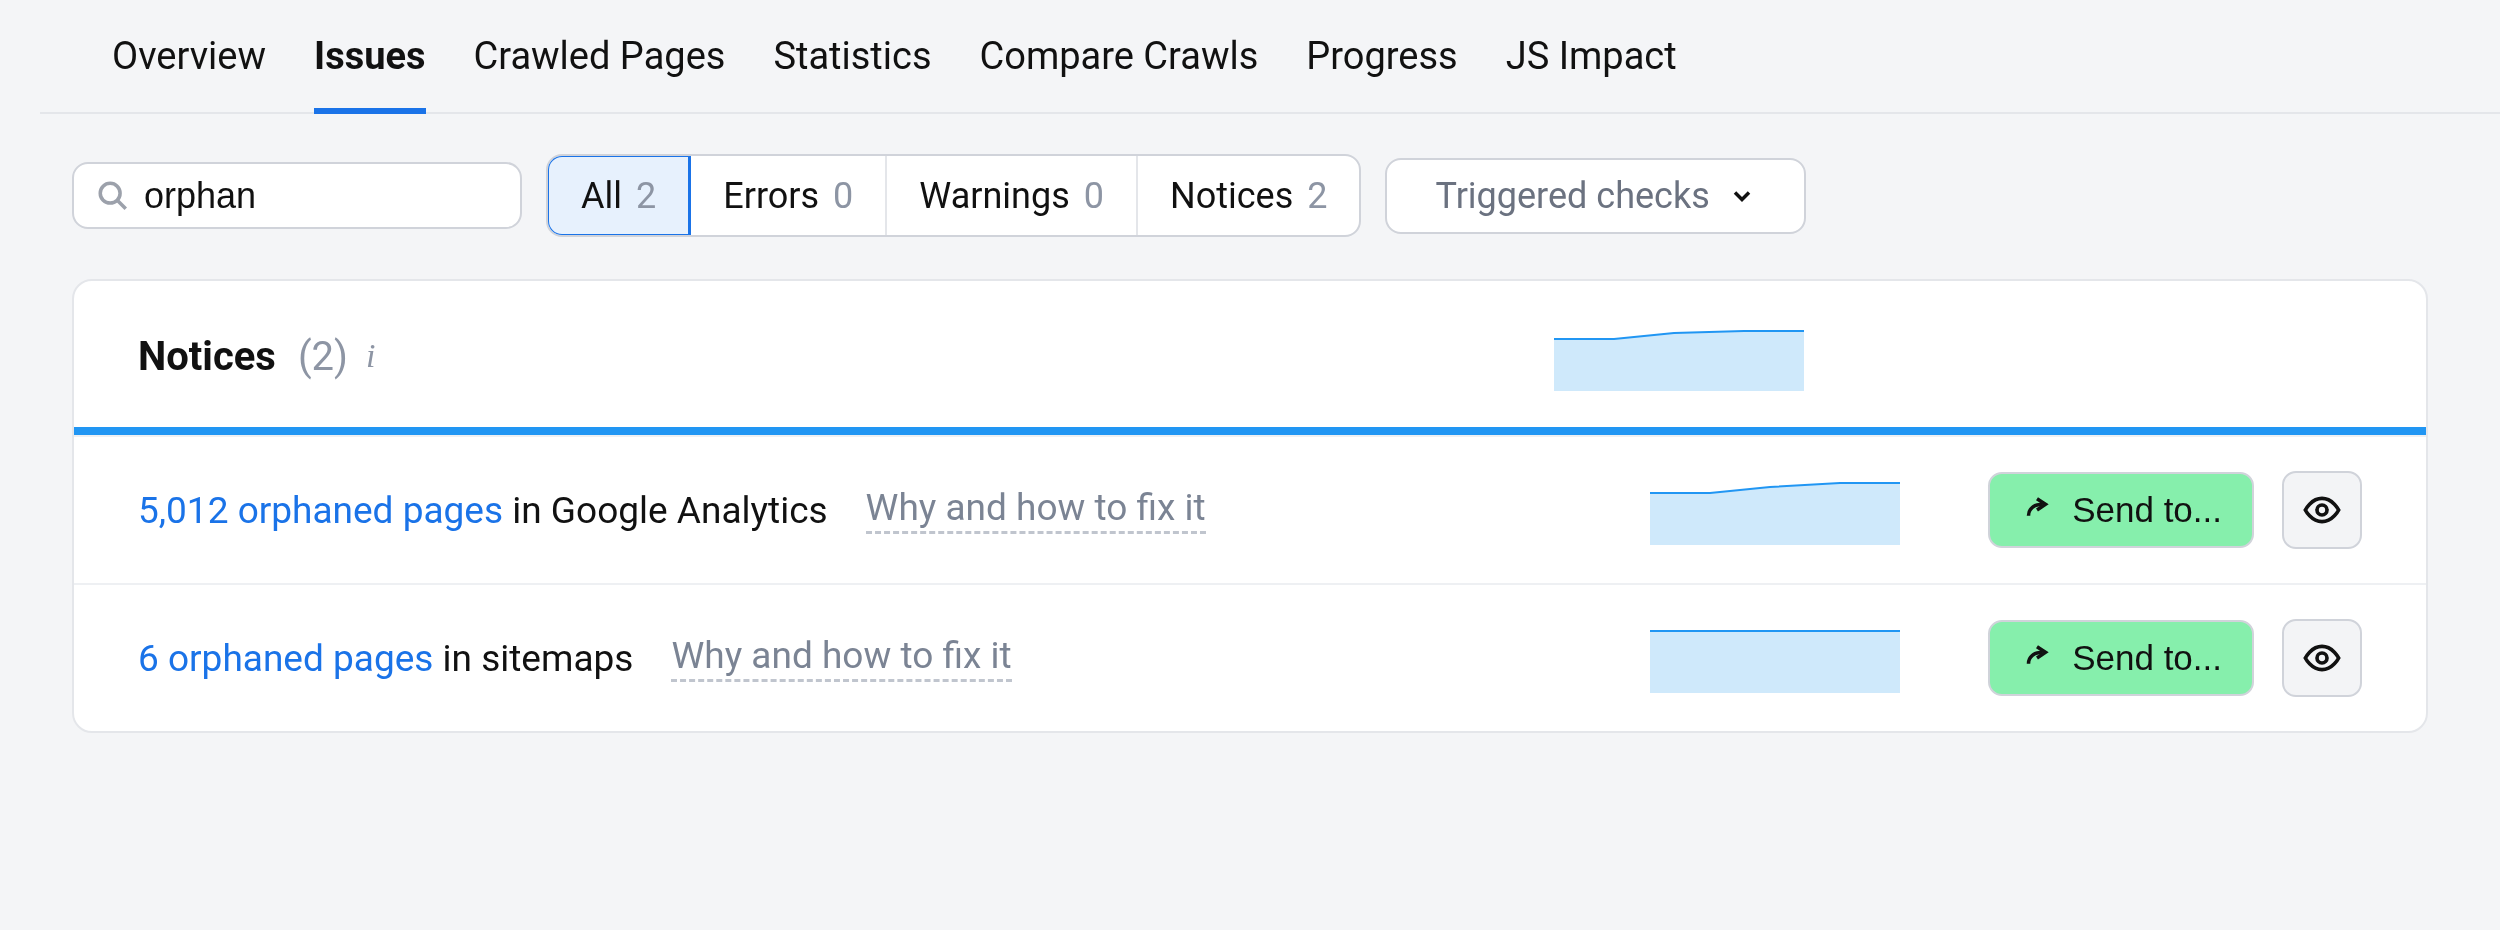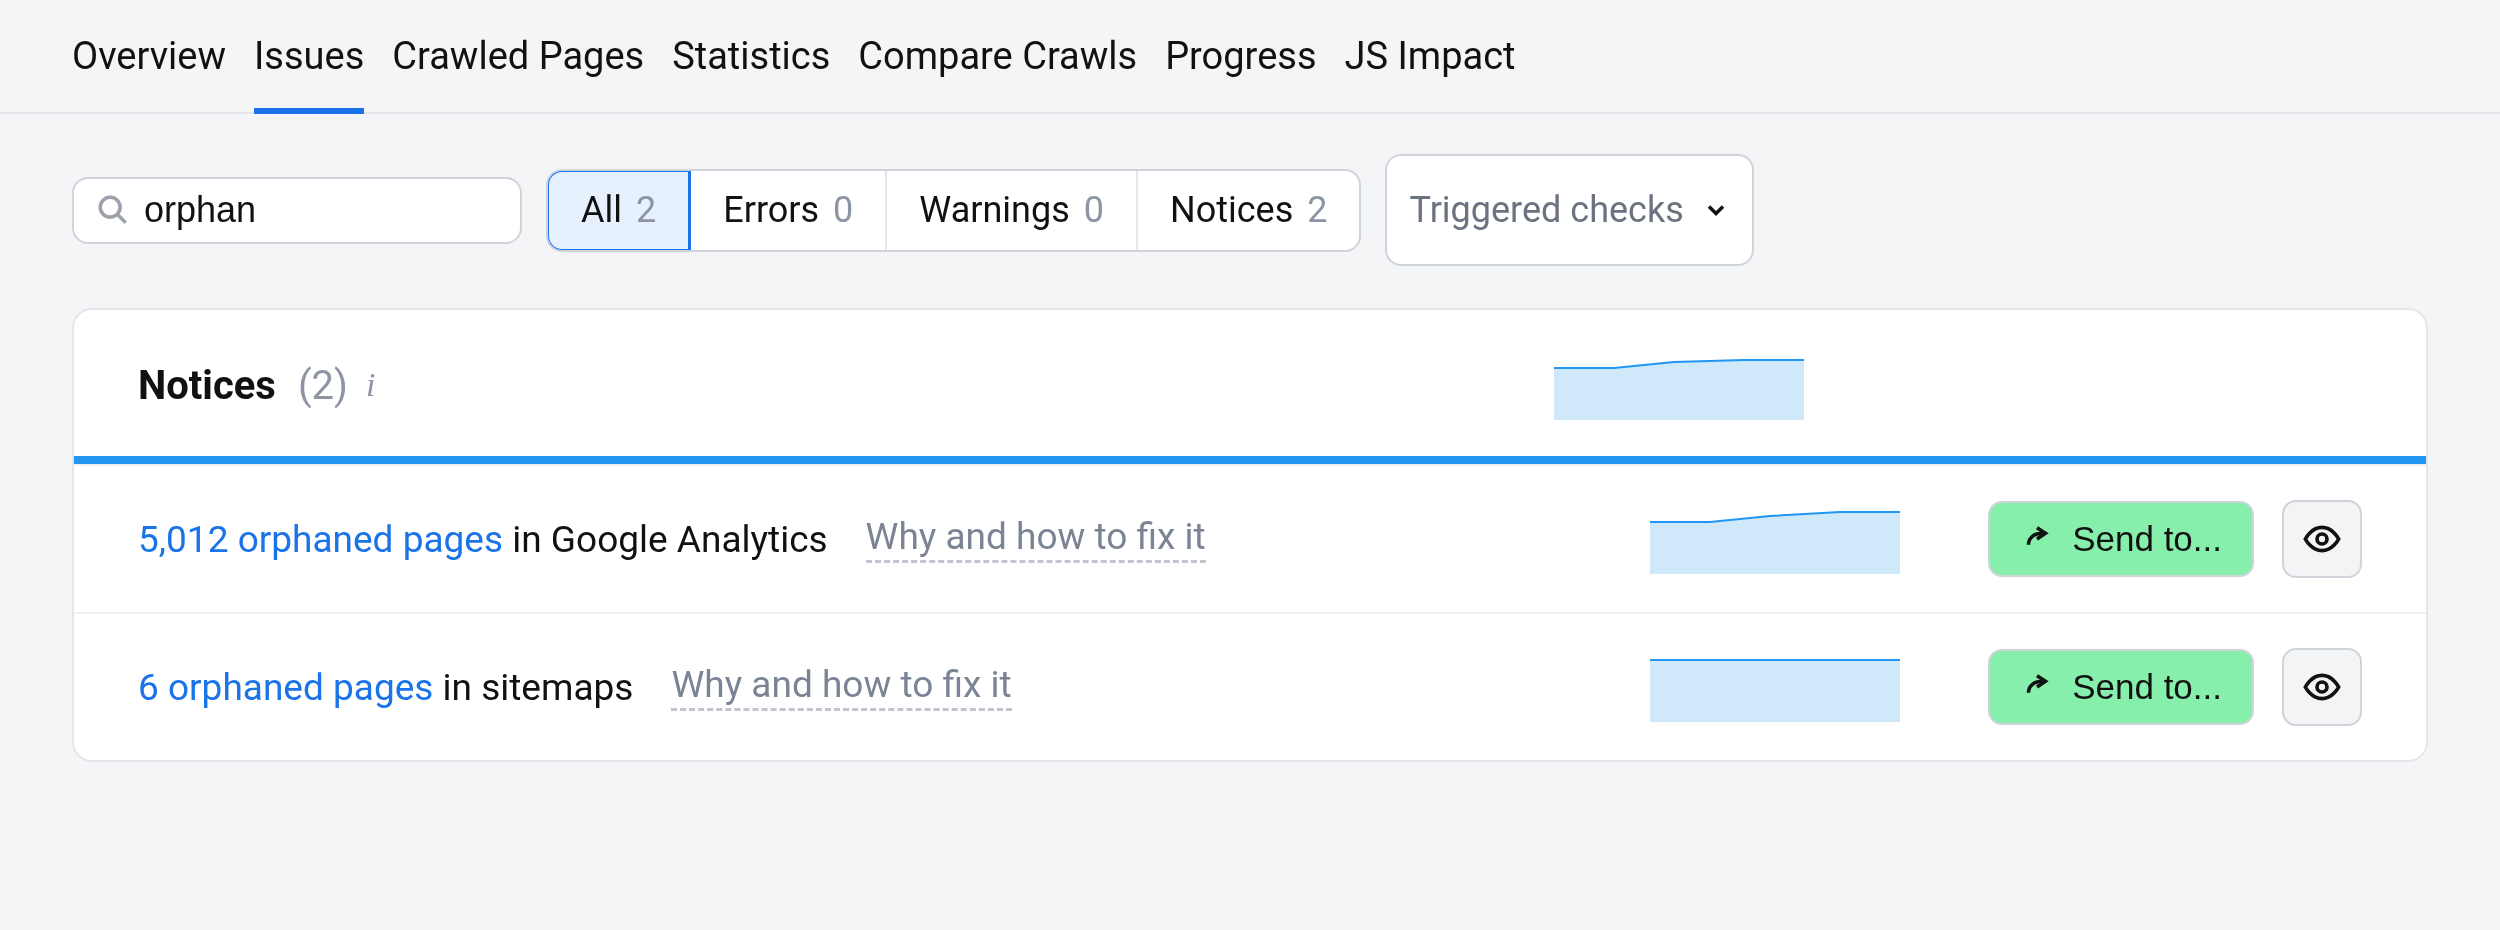--- a/index.html
+++ b/index.html
@@ -7,36 +7,37 @@
     font-family: -apple-system, BlinkMacSystemFont, "Segoe UI", Roboto, Helvetica, Arial, sans-serif;
     background: #f4f5f7;
     color: #111;
     width: 2500px;
     height: 930px;
     font-size: 32px;
   }
   
   .tabs {
     display: flex;
-    gap: 28px;
+    gap: 48px;
     padding: 34px 72px 0 72px;
     border-bottom: 2px solid #e4e6ea;
+    margin-left: 40px;
   }
   .tab {
     padding-bottom: 30px;
     font-size: 38px;
     font-weight: 400;
     color: #111;
     cursor: pointer;
     border-bottom: 6px solid transparent;
     margin-bottom: -2px;
   }
   .tab.active {
     border-bottom-color: #1a73e8;
-    font-weight: 400;
+    font-weight: 700;
   }
   
   .toolbar {
     display: flex;
     align-items: center;
     gap: 24px;
     padding: 40px 72px 24px 72px;
   }
   .search {
     display: flex;
@@ -92,22 +93,22 @@
     border-radius: 16px 0 0 16px;
     margin: -2px 0 -2px -2px;
   }
   .dropdown {
     display: flex;
     align-items: center;
     gap: 18px;
     border: 2px solid #d0d3da;
     border-radius: 16px;
     background: #fff;
-    height: 112px;
-    padding: 0 22px;
+    height: 76px;
+    padding: 0 48px;
     font-size: 36px;
     color: #6b7280;
     cursor: pointer;
   }
   
   .panel {
     margin: 18px 72px 0 72px;
     background: #fff;
     border: 2px solid #e4e6ea;
     border-radius: 20px;

